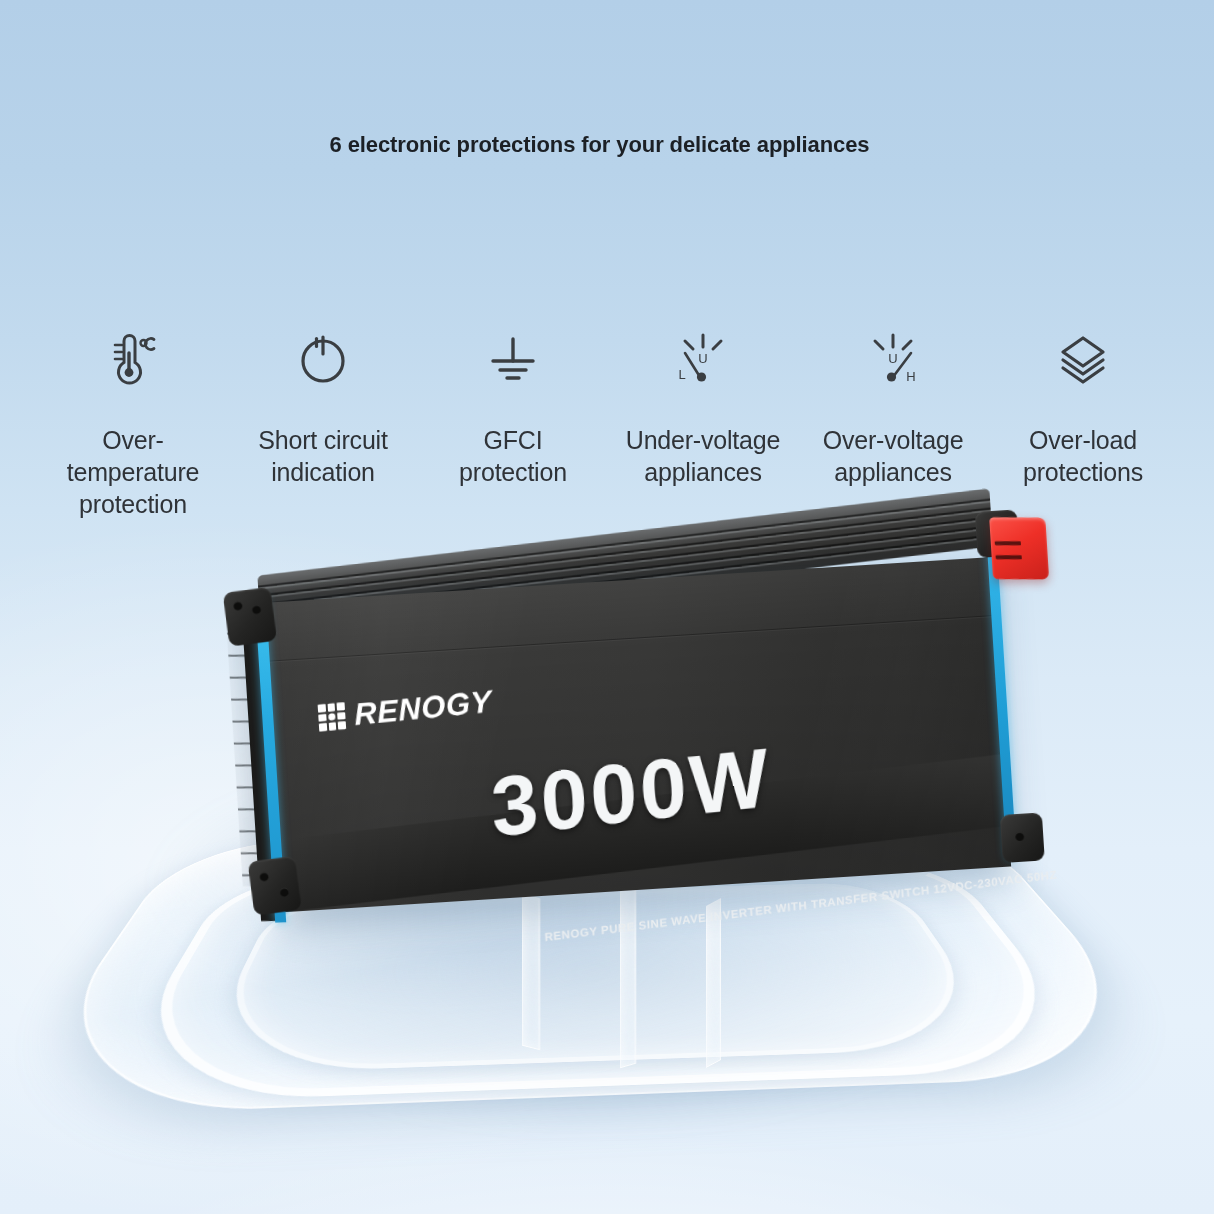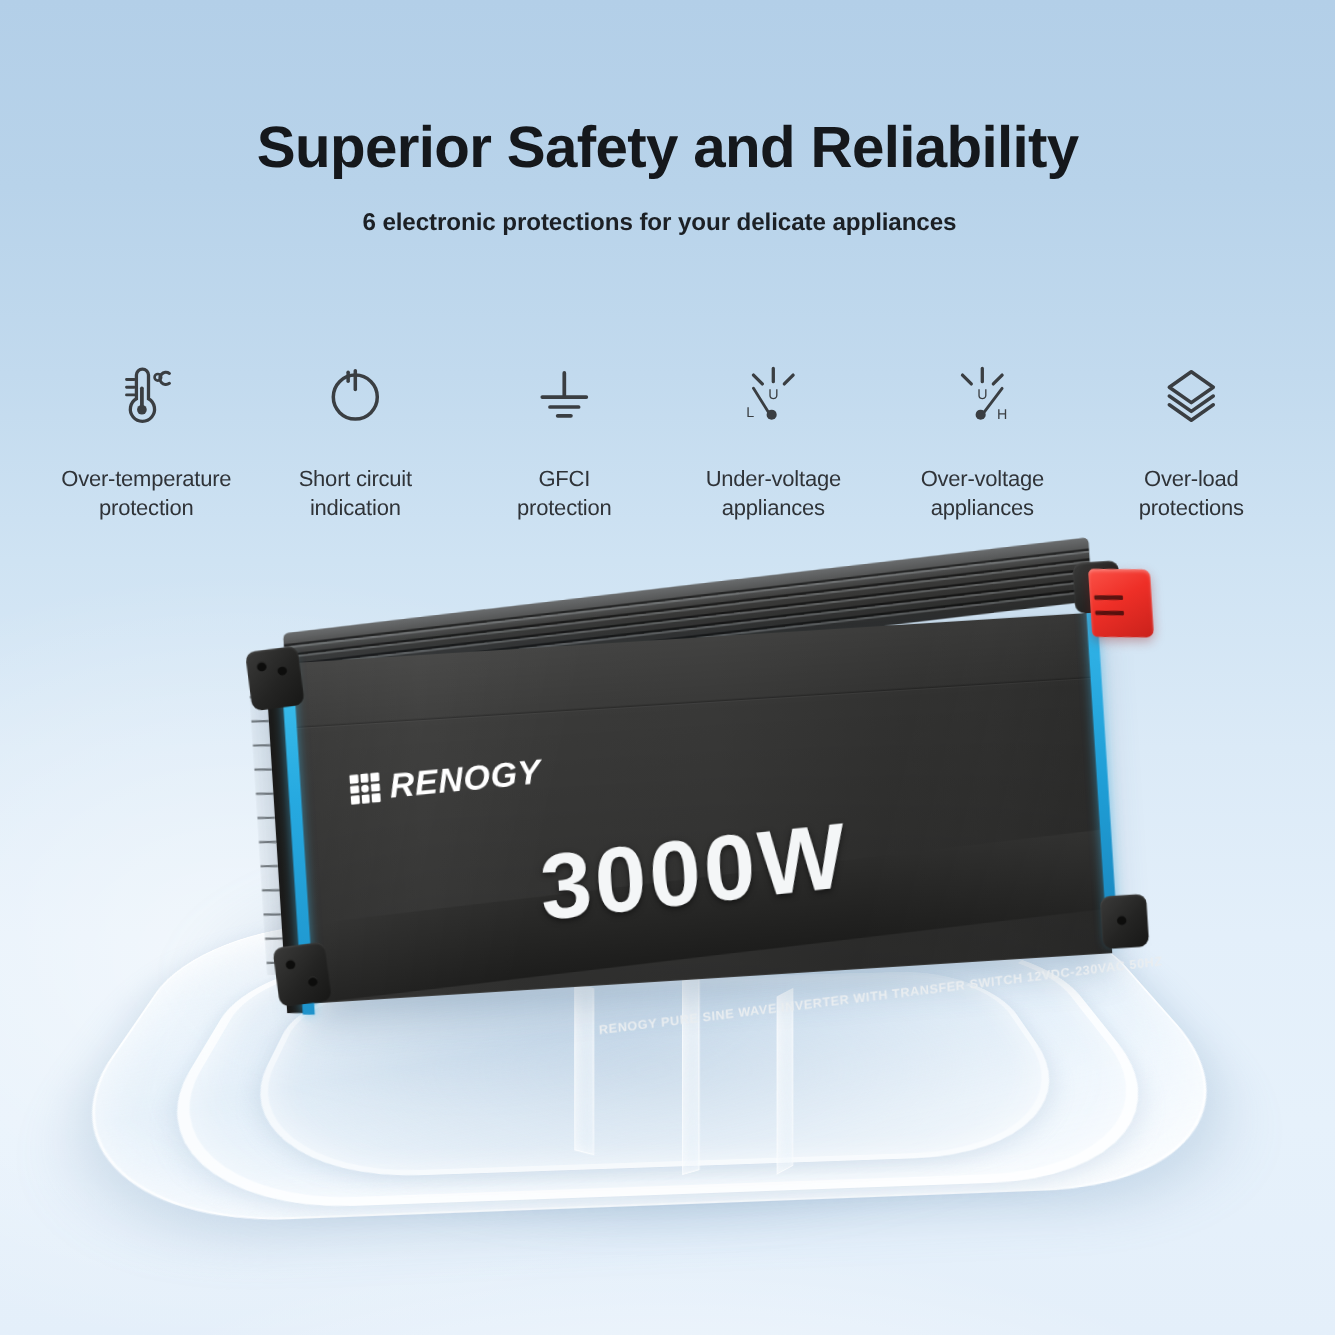--- a/index.html
+++ b/index.html
@@ -74,21 +74,21 @@
     align-items: center;
   }
   .feature-icon {
     height: 64px;
     display: flex;
     align-items: center;
     justify-content: center;
   }
   .feature-label {
     margin-top: 34px;
-    font-size: 20px;
+    font-size: 25px;
     line-height: 1.28;
     color: #2f3338;
     text-align: center;
     white-space: pre-line;
     letter-spacing: -0.2px;
   }
 
   
   .scene {
     position: absolute;
@@ -403,21 +403,20 @@
     background: linear-gradient(106deg, rgba(255,255,255,0.055) 0%, rgba(255,255,255,0.0) 34%, rgba(255,255,255,0.0) 70%, rgba(255,255,255,0.035) 100%);
     pointer-events: none;
   }
 </style>
 </head>
 <body>
 
 <div id="stage">
 
   <div class="header">
-    <h1 class="headline">Superior Safety and Reliability</h1>
     <p class="subhead">6 electronic protections for your delicate appliances</p>
   </div>
 
   <div class="features">
 
     <div class="feature">
       <div class="feature-icon">
         <svg width="62" height="62" viewBox="0 0 62 62" fill="none" stroke="#3a3e42" stroke-width="3" stroke-linecap="round">
           <path d="M31 14a5.5 5.5 0 0 1 11 0v21.5a11 11 0 1 1-11 0z" transform="translate(-9,0)"></path>
           <circle cx="27" cy="45.5" r="4.4" fill="#3a3e42" stroke="none"></circle>

